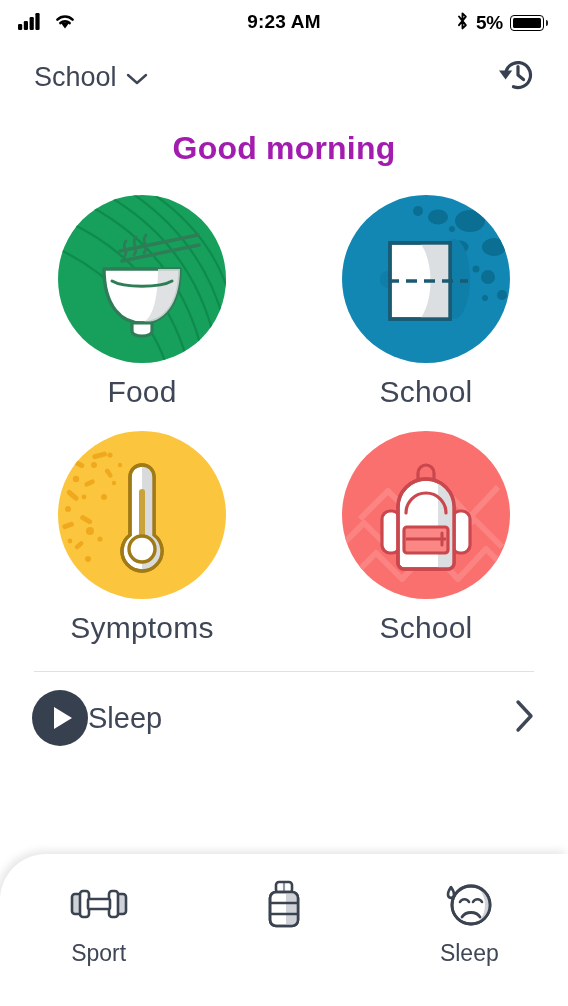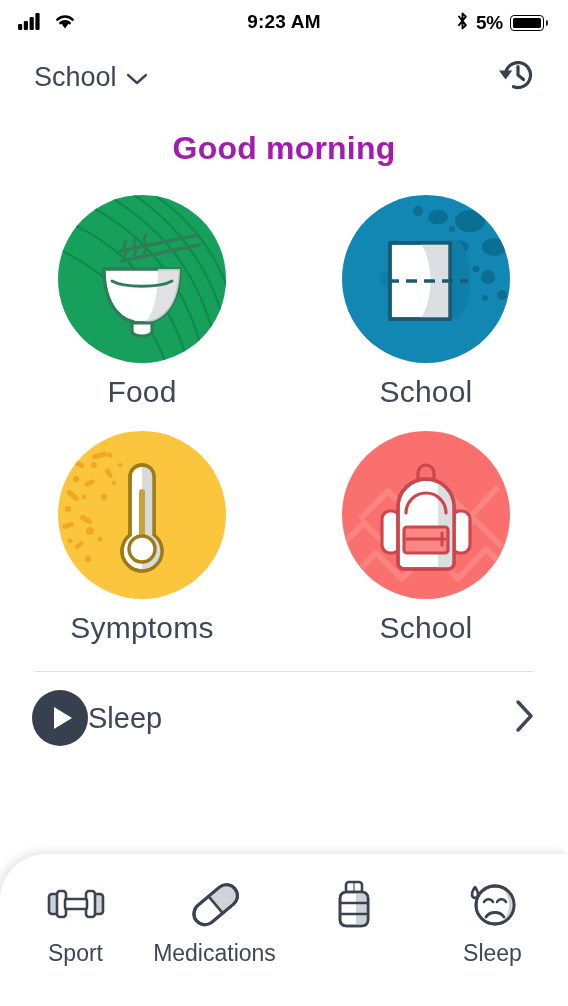--- a/index.html
+++ b/index.html
@@ -303,33 +303,20 @@
           <rect x="4" y="10" width="10" height="20" rx="3" fill="#cfd3d8" stroke="#3b4350" stroke-width="2.6"></rect>
           <rect x="48" y="10" width="10" height="20" rx="3" fill="#cfd3d8" stroke="#3b4350" stroke-width="2.6"></rect>
           <rect x="12" y="7" width="9" height="26" rx="3" fill="#ffffff" stroke="#3b4350" stroke-width="2.6"></rect>
           <rect x="41" y="7" width="9" height="26" rx="3" fill="#ffffff" stroke="#3b4350" stroke-width="2.6"></rect>
           <rect x="20" y="15" width="22" height="10" rx="1.5" fill="#ffffff" stroke="#3b4350" stroke-width="2.6"></rect>
         </svg>
       </span>
       <span class="nlabel">Sport</span>
     </div>
 
-    <div class="navitem">
-      <span class="nicon">
-        <svg width="62" height="52" viewBox="0 0 62 52">
-          <g transform="rotate(-40 31 26)">
-            <rect x="6" y="16" width="50" height="22" rx="11" fill="#ffffff" stroke="#3b4350" stroke-width="3"></rect>
-            <path d="M31 16 H45 a11 11 0 0 1 0 22 H31 Z" fill="#cfd3d8"></path>
-            <rect x="6" y="16" width="50" height="22" rx="11" fill="none" stroke="#3b4350" stroke-width="3"></rect>
-            <path d="M31 16 V38" stroke="#3b4350" stroke-width="2.6"></path>
-          </g>
-        </svg>
-      </span>
-      <span class="nlabel">Medications</span>
-    </div>
 
     <div class="navitem">
       <span class="nicon">
         <svg width="48" height="52" viewBox="0 0 48 52">
           <rect x="16" y="4" width="16" height="11" rx="3" fill="#ffffff" stroke="#3b4350" stroke-width="2.6"></rect>
           <rect x="10" y="14" width="28" height="34" rx="6" fill="#ffffff" stroke="#3b4350" stroke-width="2.6"></rect>
           <path d="M26 14 H32 a6 6 0 0 1 6 6 v22 a6 6 0 0 1 -6 6 h-6 Z" fill="#cfd3d8"></path>
           <rect x="10" y="14" width="28" height="34" rx="6" fill="none" stroke="#3b4350" stroke-width="2.6"></rect>
           <path d="M10 25 H38 M10 36 H38" stroke="#3b4350" stroke-width="2.4" fill="none"></path>
           <path d="M24 4 V15" stroke="#3b4350" stroke-width="2.2" opacity=".55"></path>

